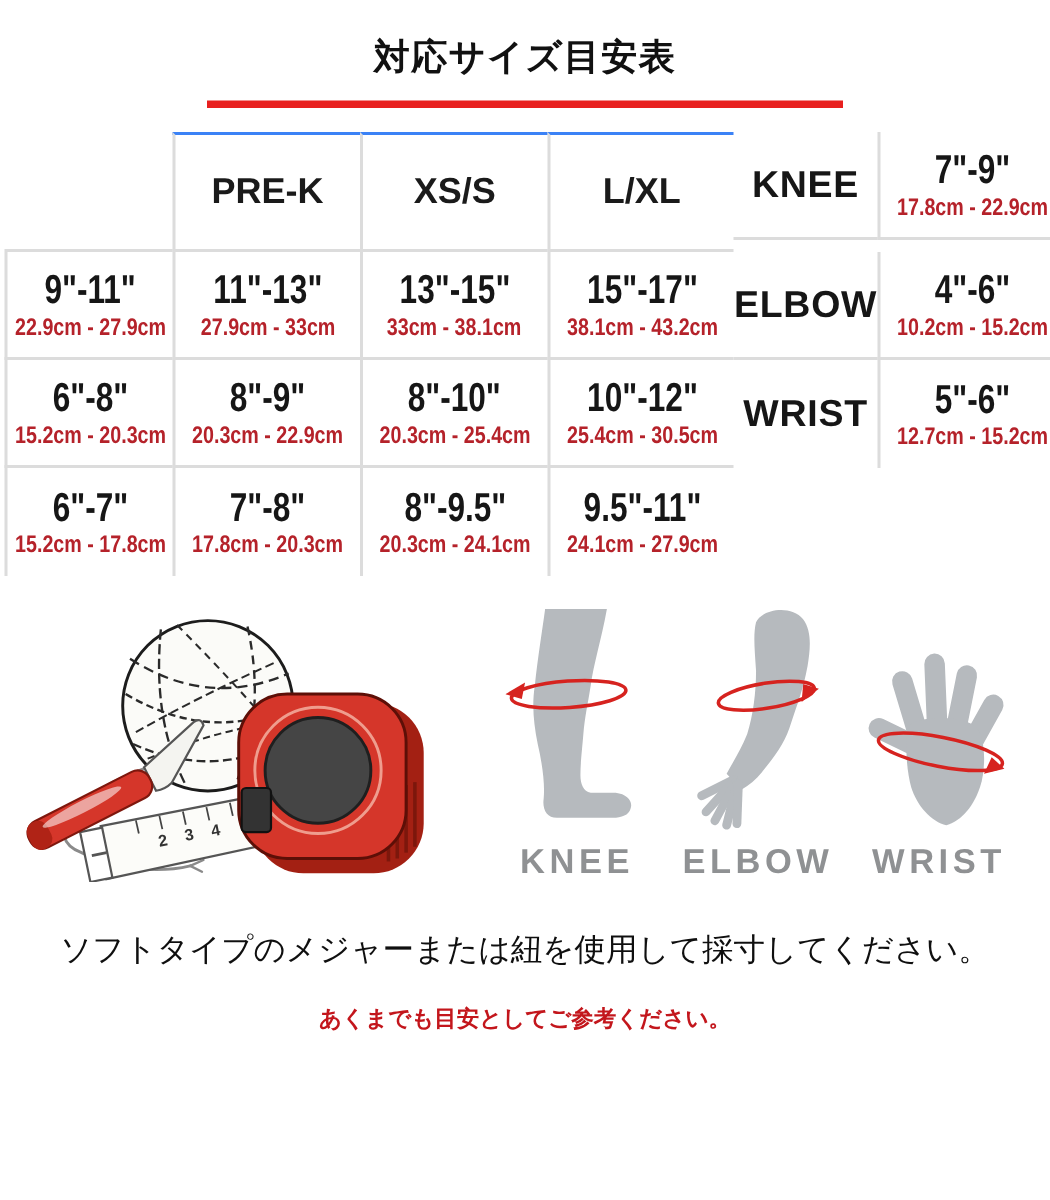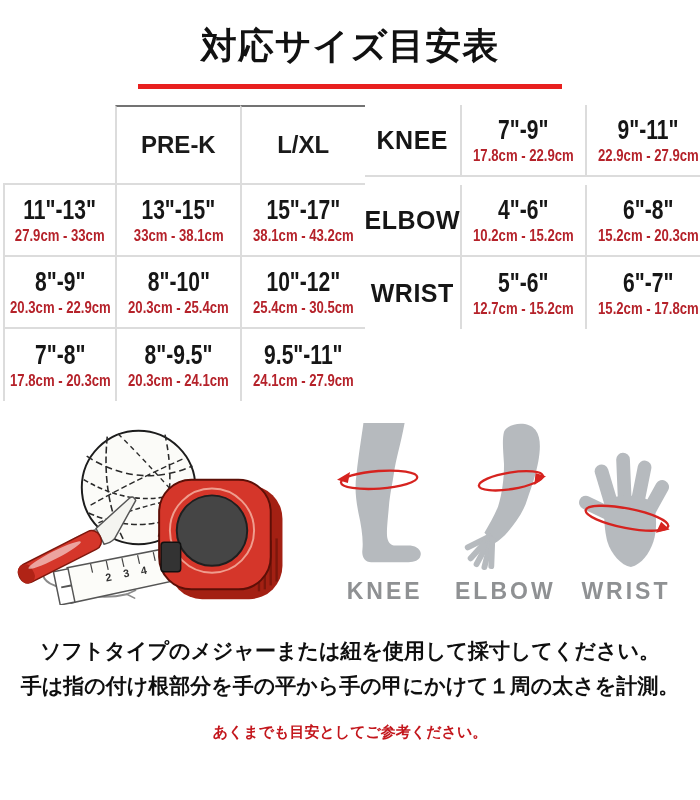--- a/index.html
+++ b/index.html
@@ -7,63 +7,66 @@
   body {
     width:700px; height:800px; overflow:hidden;
     font-family:"Liberation Sans","DejaVu Sans",sans-serif;
     color:#141414;
   }
   .page { width:700px; height:800px; background:#fff; }
 
   
   .page-title {
     margin-top:22px; text-align:center;
-    font-size:36px; font-weight:800; letter-spacing:1px; color:#111;
+    font-size:24px; font-weight:800; letter-spacing:1px; color:#111;
   }
   .title-underline { width:424px; height:5px; background:#e8201f; margin:13px auto 0; }
 
   
   .size-table {
     display:grid; grid-template-columns:112px repeat(5,1fr);
     width:694px; margin:16px auto 0;
   }
   .st-cell { display:flex; flex-direction:column; align-items:center; justify-content:center; text-align:center; }
   .st-head { height:80px; font-size:24px; font-weight:800; color:#1a1a1a; }
   .st-data { height:72px; }
   .bl { border-left:2px solid #dcdcdc; }
-  .bt { border-top:2px solid #737373; }
+  .bt { border-top:2px solid #3b82f6; }
   .bb { border-bottom:2px solid #dcdcdc; }
   .row-label { font-size:25px; font-weight:800; letter-spacing:.5px; color:#161616; }
   .inch { font-size:27px; font-weight:700; color:#161616; line-height:30px; transform:scaleX(.78); white-space:nowrap; }
   .cm   { font-size:16px; font-weight:700; color:#b5222a; line-height:21px; transform:scaleX(.82); white-space:nowrap; }
 
   
   .figures { display:flex; align-items:flex-end; justify-content:space-between; margin:16px 14px 0 6px; height:188px; }
   .tools-wrap { width:318px; height:186px; }
   .fig { display:flex; flex-direction:column; align-items:center; width:120px; }
   .fig svg { display:block; }
   .fig-label { margin-top:6px; color:#8f9193; font-size:23px; font-weight:800; letter-spacing:3px; }
 
   
-  .instructions { margin-top:28px; text-align:center; font-size:21px; font-weight:700; line-height:35px; color:#0f0f0f; }
+  .instructions { margin-top:28px; text-align:center; font-size:21px; font-weight:400; line-height:35px; color:#0f0f0f; }
   .disclaimer { margin-top:16px; text-align:center; font-size:15px; font-weight:700; line-height:25px; color:#c3161c; }
 </style>
 </head>
 <body>
 
 <div class="page">
 
   <h1 class="page-title">対応サイズ目安表</h1>
   <div class="title-underline"></div>
 
   <div class="size-table">
 
     <div class="st-cell st-head bb"></div>
     <div class="st-cell st-head bl bt bb">
         <span>PRE-K</span>
+      </div>
+    <div class="st-cell st-head bl bt bb">
+        <span>XS/S</span>
       </div>
     <div class="st-cell st-head bl bt bb">
         <span>L/XL</span>
       </div>
 
     <div class="st-cell st-data bb row-label">KNEE</div>
     <div class="st-cell st-data bl bb">
       <div class="inch">7"-9"</div>
       <div class="cm">17.8cm - 22.9cm</div>
     </div>
@@ -230,20 +233,19 @@
           <ellipse rx="43" ry="10" fill="none" stroke="#d6231f" stroke-width="2.4"></ellipse>
           <polygon points="45,3 32,9 35,-3" fill="#d6231f"></polygon>
         </g>
       </svg>
       <div class="fig-label">WRIST</div>
     </div>
   </div>
 
   <div class="instructions">
     <div>ソフトタイプのメジャーまたは紐を使用して採寸してください。</div>
-    <div>手は指の付け根部分を手の平から手の甲にかけて１周の太さを計測。</div>
   </div>
 
   <div class="disclaimer">
     <div>あくまでも目安としてご参考ください。</div>
   </div>
 
 </div>
 
 </body></html>

